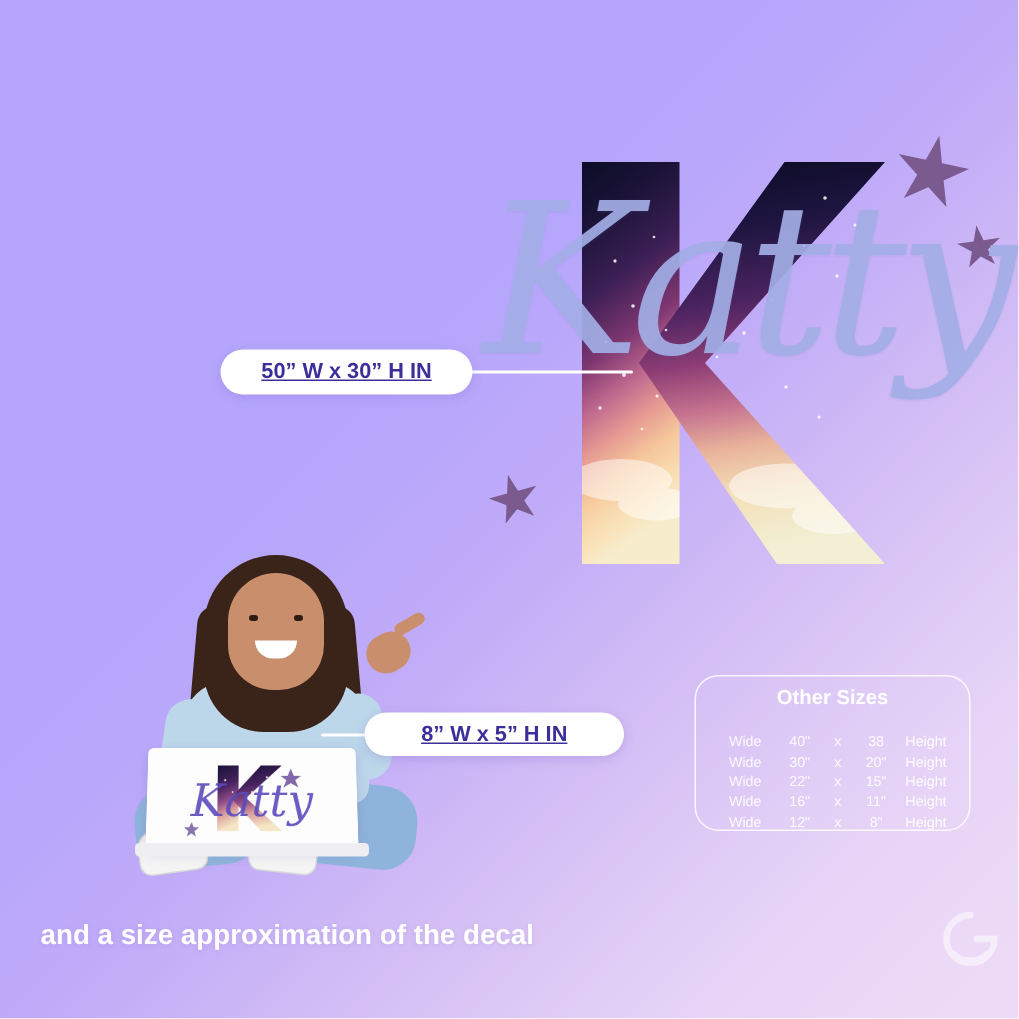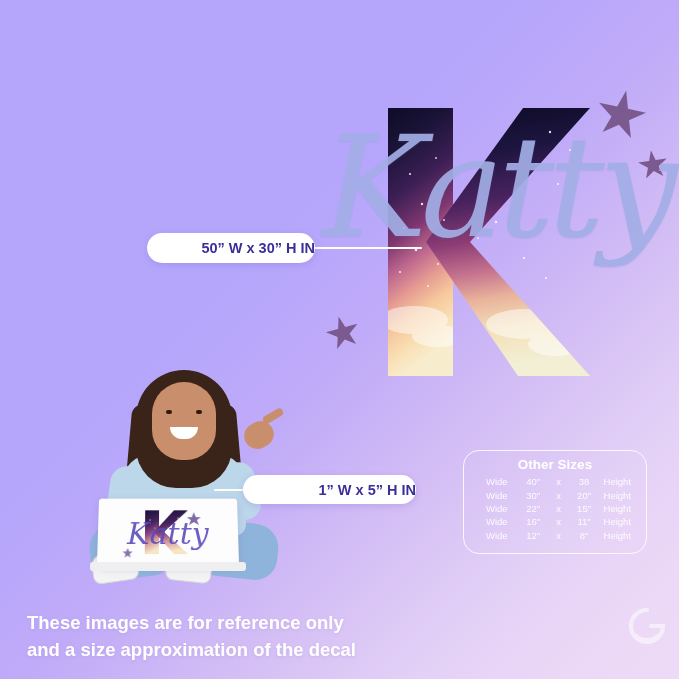--- a/index.html
+++ b/index.html
@@ -36,23 +36,24 @@
   }
   .title .l2{display:block;}
 
   
   .pill{
     position:absolute;
     background:#ffffff;
     border-radius:999px;
     color:#3b2f9a;
     font-weight:bold;
-    display:flex;align-items:center;justify-content:flex-end;
+    display:flex;align-items:center;justify-content:center;
     box-shadow:0 2px 7px rgba(110,85,190,.22);
     white-space:nowrap;
+    text-decoration:underline;
   }
   #pill-large{
     left:147px; top:233px;
     width:168px; height:30px;
     font-size:14.5px;
   }
   #pill-small{
     left:243px; top:475px;
     width:173px; height:29px;
     font-size:14.5px;
@@ -167,21 +168,21 @@
     border:1.4px solid rgba(255,255,255,.85);
     border-radius:16px;
     box-sizing:border-box;
     padding-top:6px;
     color:#ffffff;
   }
   #other-title{
     text-align:center;
     font-weight:bold;
     font-size:13.5px;
-    margin-bottom:3px;
+    margin-bottom:16px;
     color:#ffffff;
   }
   #other-table{
     width:100%;
     border-collapse:collapse;
     font-size:9.5px;
     color:rgba(255,255,255,.92);
   }
   #other-table td{padding:1.2px 0;text-align:center;}
   .c-wide{width:30%;text-align:left;padding-left:11px !important;}
@@ -339,21 +340,21 @@
         <text x="70" y="46" text-anchor="middle" font-family="DejaVu Serif, serif" font-style="italic" font-size="30" fill="#5b4bbd" opacity=".9">Katty</text>
         <polygon points="96,14 98,19 103,19 99,22 101,27 96,24 91,27 93,22 89,19 94,19" fill="#6b4f9a" opacity=".85"></polygon>
         <polygon points="30,50 31.5,53.5 35,53.5 32,56 33,59.5 30,57.5 27,59.5 28,56 25,53.5 28.5,53.5" fill="#6b4f9a" opacity=".8"></polygon>
       </svg>
     </div>
     <div class="laptop-base"></div>
   </div>
 
   <div class="leader" id="leader-small"></div>
   <div class="pill" id="pill-small">
-    <span>1” W x 5” H IN</span>
+    <span>8” W x 5” H IN</span>
   </div>
 
   <div id="other-box">
     <div id="other-title">Other Sizes</div>
     <table id="other-table">
       <tbody>
         <tr>
           <td class="c-wide">Wide</td>
           <td class="c-w">40"</td>
           <td class="c-x">x</td>
@@ -386,21 +387,20 @@
           <td class="c-w">12"</td>
           <td class="c-x">x</td>
           <td class="c-h">8"</td>
           <td class="c-height">Height</td>
         </tr>
       </tbody>
     </table>
   </div>
 
   <div id="disclaimer">
-    <span>These images are for reference only</span>
     <span>and a size approximation of the decal</span>
   </div>
 
   <div id="logo">
     <svg width="44" height="44" viewBox="0 0 44 44">
       <path d="M22 4 A16 16 0 1 0 38 20 L26 20" fill="none" stroke="#ffffff" stroke-width="4.2" stroke-linecap="round"></path>
       <path d="M11 30 A13 9 0 0 0 33 30" fill="none" stroke="#ffffff" stroke-width="4.2" stroke-linecap="round"></path>
     </svg>
   </div>
 

